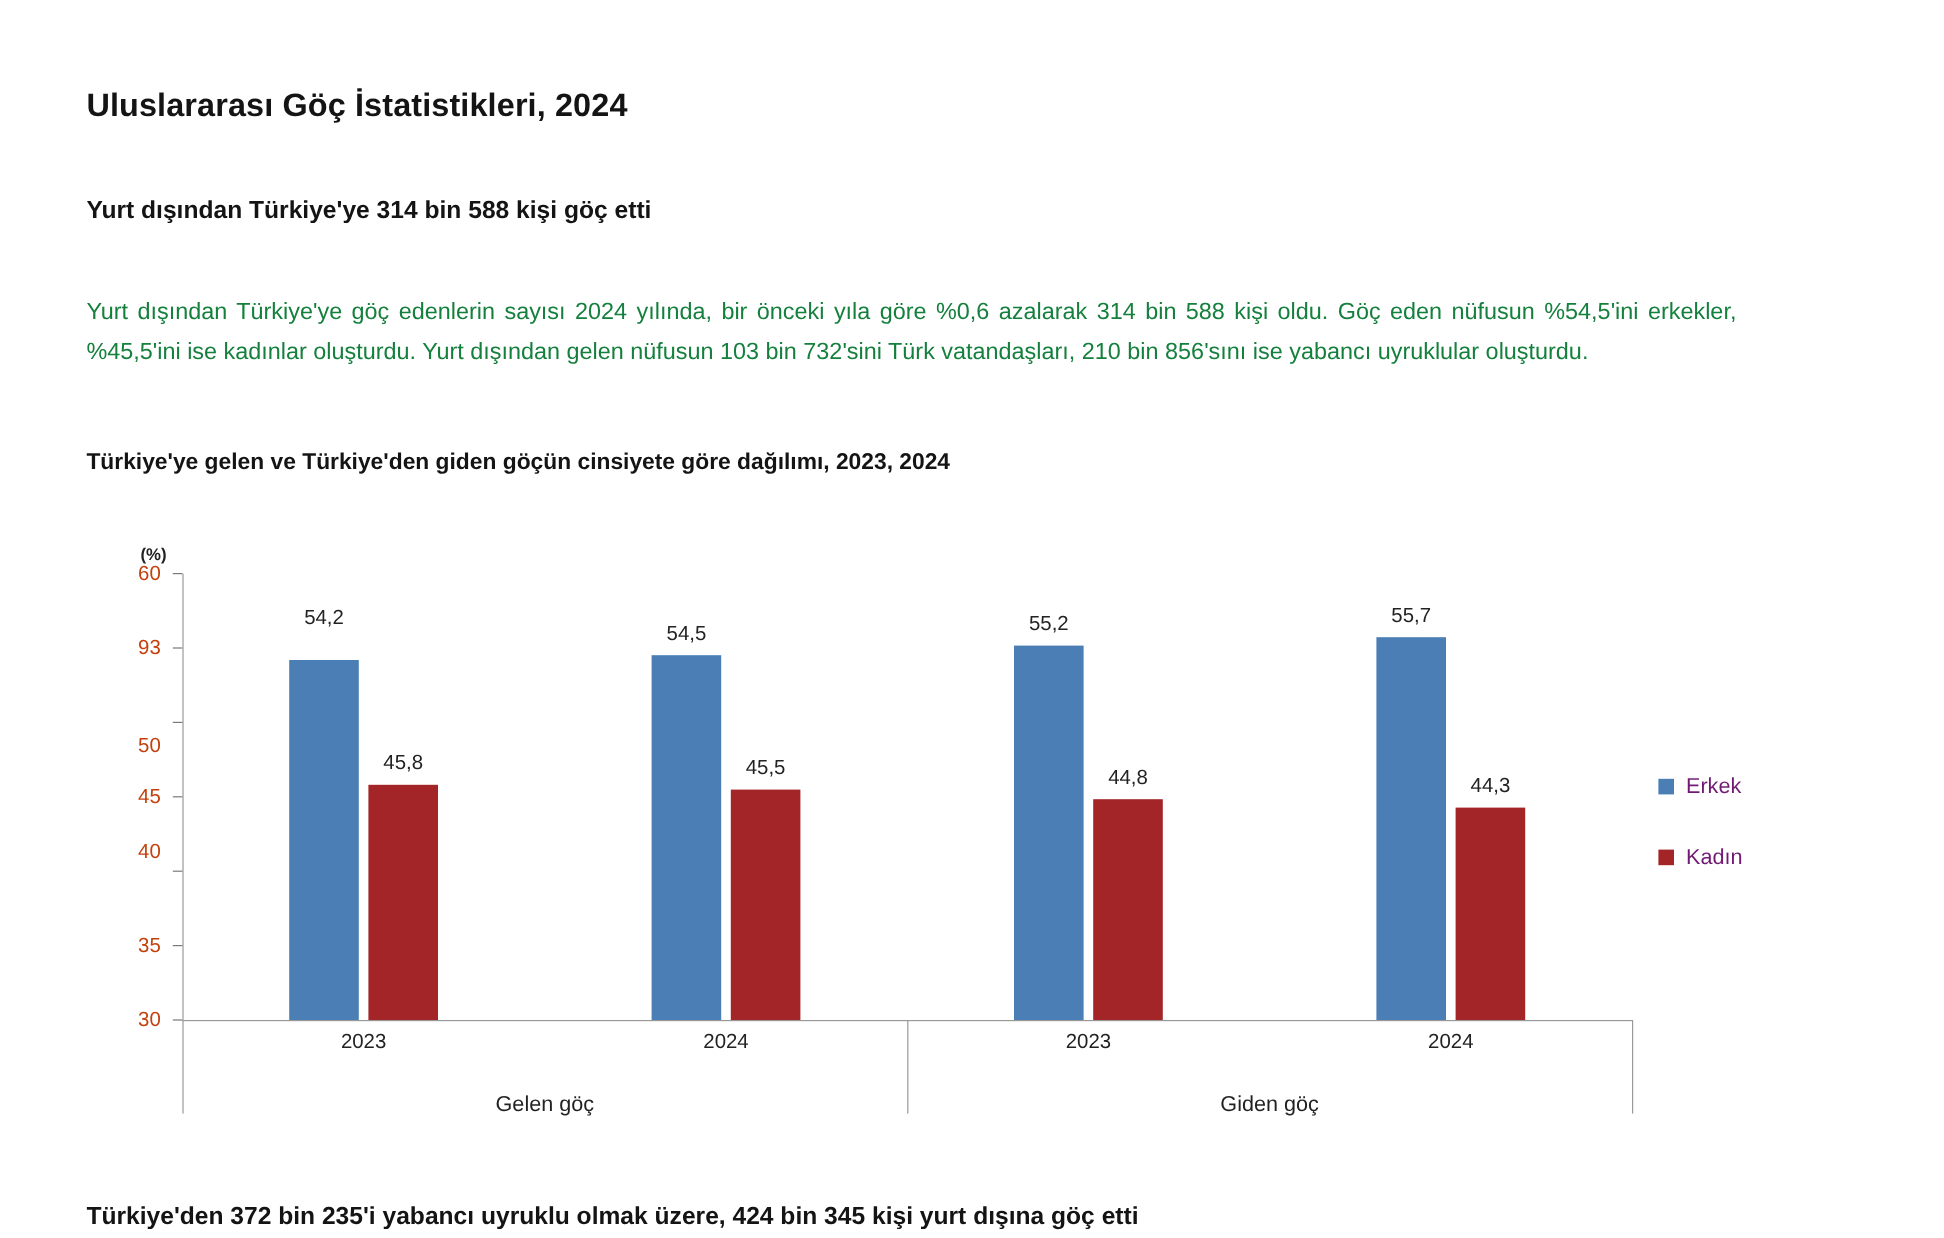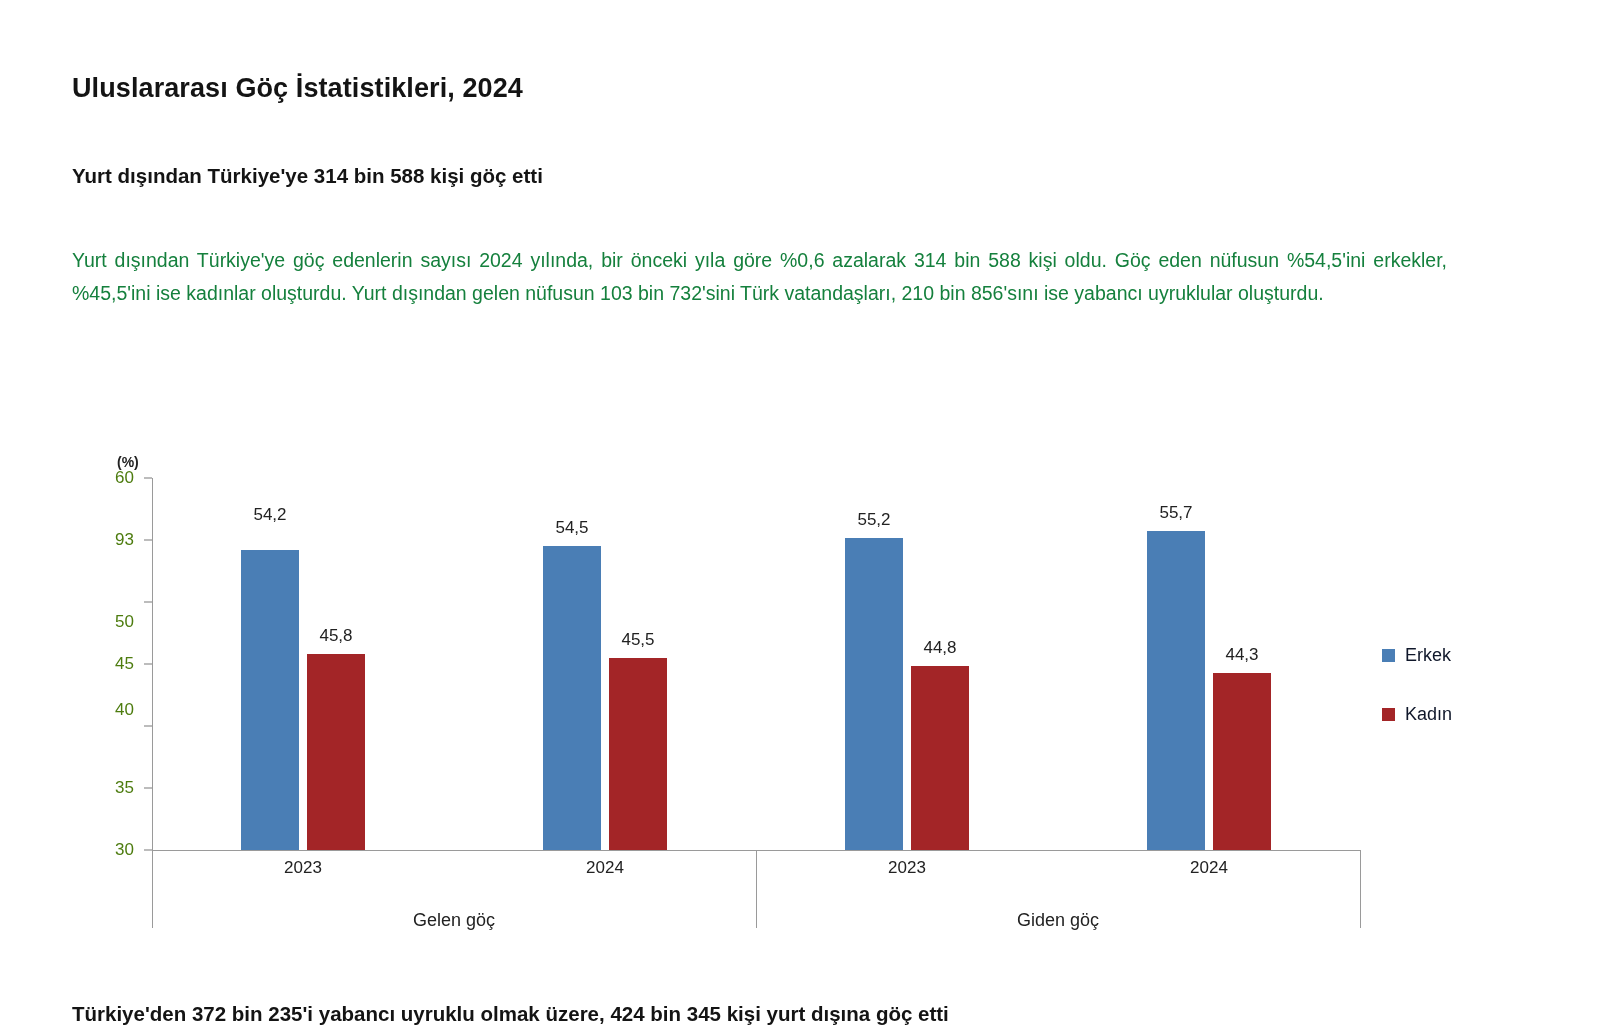--- a/index.html
+++ b/index.html
@@ -95,21 +95,21 @@
     left: 10px;
     top: 38px;
     width: 62px;
     height: 372px;
   }
   .y-tick {
     position: absolute;
     right: 10px;
     transform: translateY(-50%);
     font-size: 17px;
-    color: #4d7c0f;
+    color: #c2410c;
     text-align: right;
   }
   .tick-mark {
     position: absolute;
     left: 72px;
     width: 8px;
     height: 1px;
     background: #7a7a7a;
     transform: translateY(-50%);
   }
@@ -164,21 +164,21 @@
   .vsep {
     position: absolute;
     width: 1px;
     background: #9a9a9a;
   }
   .legend {
     position: absolute;
     left: 1310px;
     top: 205px;
     font-size: 18px;
-    color: #0f172a;
+    color: #701a75;
   }
   .legend-row {
     display: flex;
     align-items: center;
     margin-bottom: 38px;
   }
   .legend-swatch {
     width: 13px;
     height: 13px;
     margin-right: 10px;
@@ -188,20 +188,21 @@
 <body>
 
 <div class="page">
 
   <h1 class="doc-title">Uluslararası Göç İstatistikleri, 2024</h1>
 
   <h2 class="sub-head">Yurt dışından Türkiye'ye 314 bin 588 kişi göç etti</h2>
 
   <p class="body-par">Yurt dışından Türkiye'ye göç edenlerin sayısı 2024 yılında, bir önceki yıla göre %0,6 azalarak 314 bin 588 kişi oldu. Göç eden nüfusun %54,5'ini erkekler, %45,5'ini ise kadınlar oluşturdu. Yurt dışından gelen nüfusun 103 bin 732'sini Türk vatandaşları, 210 bin 856'sını ise yabancı uyruklular oluşturdu.</p>
 
+  <div class="chart-title">Türkiye'ye gelen ve Türkiye'den giden göçün cinsiyete göre dağılımı, 2023, 2024</div>
 
   <div class="chart-wrap">
     <div class="unit-label">(%)</div>
     <div class="y-axis-labels">
         <div class="y-tick" style="top: 372px;">30</div>
         <div class="y-tick" style="top: 310px;">35</div>
         <div class="y-tick" style="top: 232px;">40</div>
         <div class="y-tick" style="top: 186px;">45</div>
         <div class="y-tick" style="top: 124px; margin-top: 20px;">50</div>
         <div class="y-tick" style="top: 62px;">93</div>

